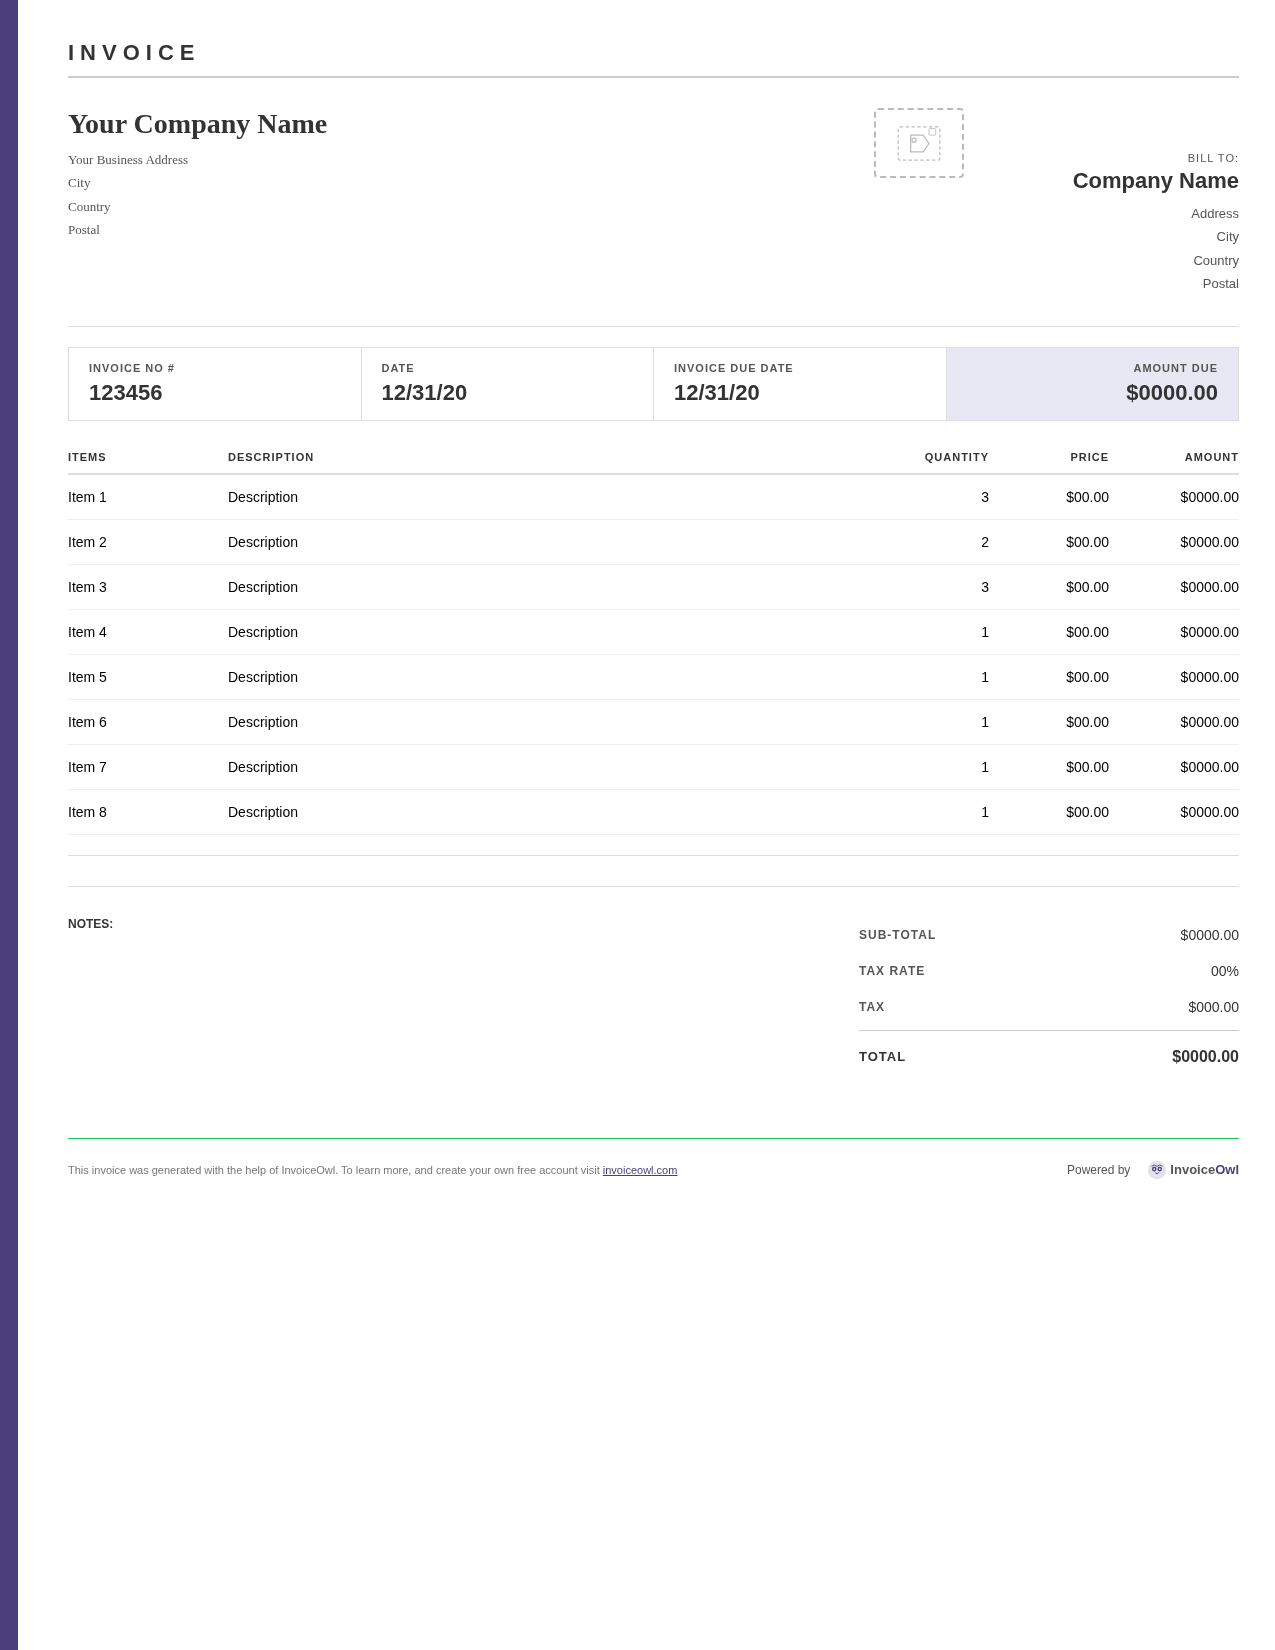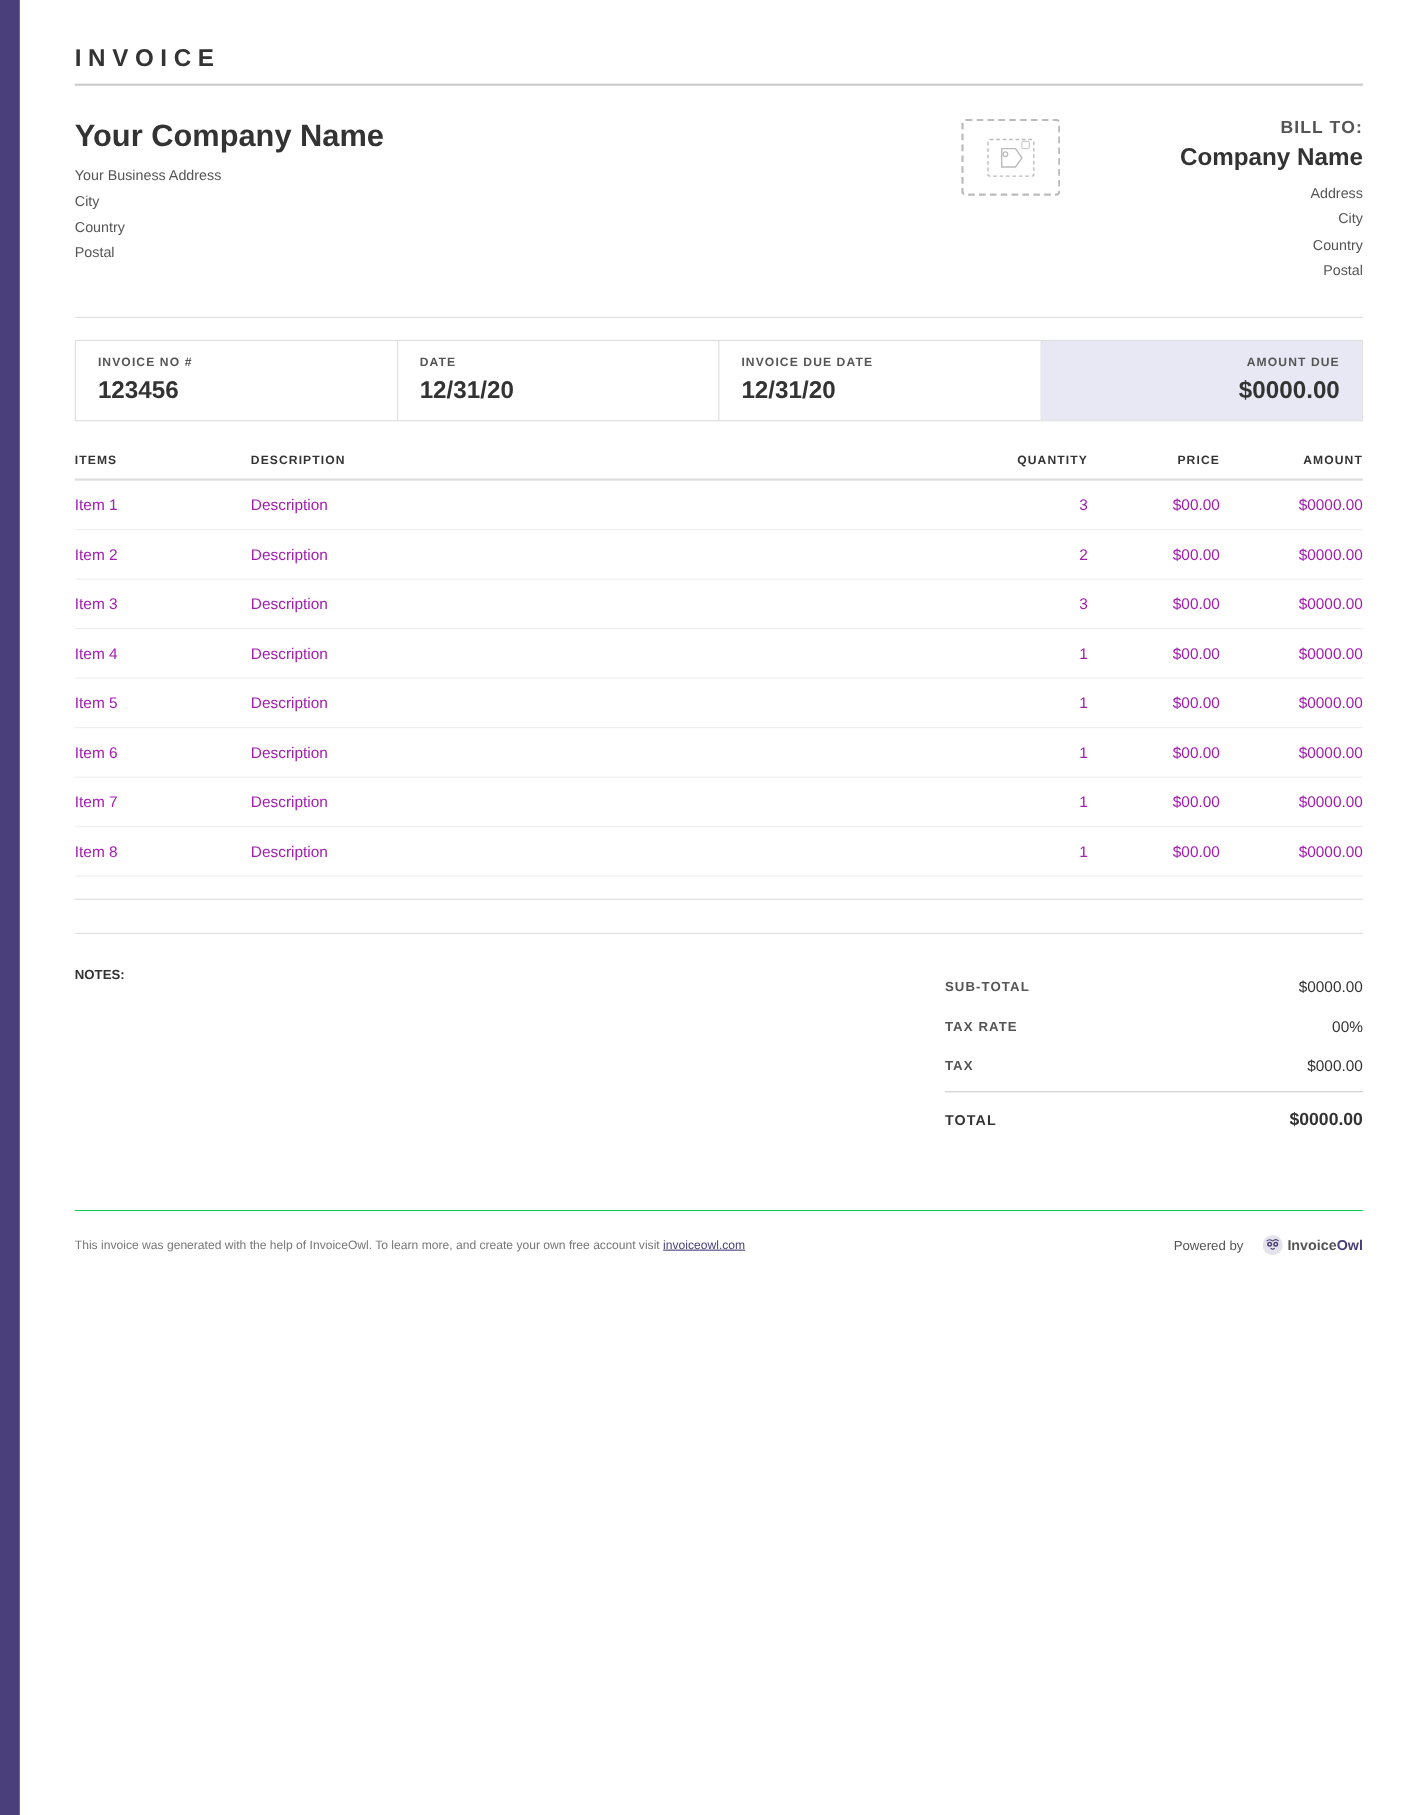--- a/index.html
+++ b/index.html
@@ -45,20 +45,21 @@
 
     
     .company-row {
       display: flex;
       justify-content: space-between;
       align-items: flex-start;
       margin-bottom: 30px;
     }
     .company-left {
       flex: 1;
+      font-family: Liberation Serif, serif;
     }
     .company-name {
       font-size: 28px;
       font-weight: bold;
       color: #333;
       margin-bottom: 8px;
     }
     .company-details {
       font-size: 13px;
       color: #555;
@@ -85,25 +86,26 @@
       height: 45px;
       fill: none;
       stroke: #bbb;
       stroke-width: 1.5;
     }
     .bill-to-right {
       flex: 0 0 260px;
       text-align: right;
     }
     .bill-to-label {
-      font-size: 16px;
-      font-weight: bold;
+      font-size: 11px;
+      font-weight: normal;
       color: #555;
       letter-spacing: 1px;
       margin-bottom: 4px;
+      margin-top: 44px;
     }
     .bill-company-name {
       font-size: 22px;
       font-weight: bold;
       color: #333;
       margin-bottom: 8px;
     }
     .bill-details {
       font-size: 13px;
       color: #555;
@@ -173,21 +175,21 @@
     }
     .item-row {
       display: grid;
       grid-template-columns: 160px 1fr 120px 120px 130px;
       padding: 14px 0;
       border-bottom: 1px solid #eee;
       align-items: center;
     }
     .item-cell {
       font-size: 14px;
-      color: #a21caf;
+      color: #000000;
     }
     .item-cell.right {
       text-align: right;
     }
 
     
     .bottom-section {
       display: flex;
       margin-top: 30px;
       border-top: 1px solid #ddd;

